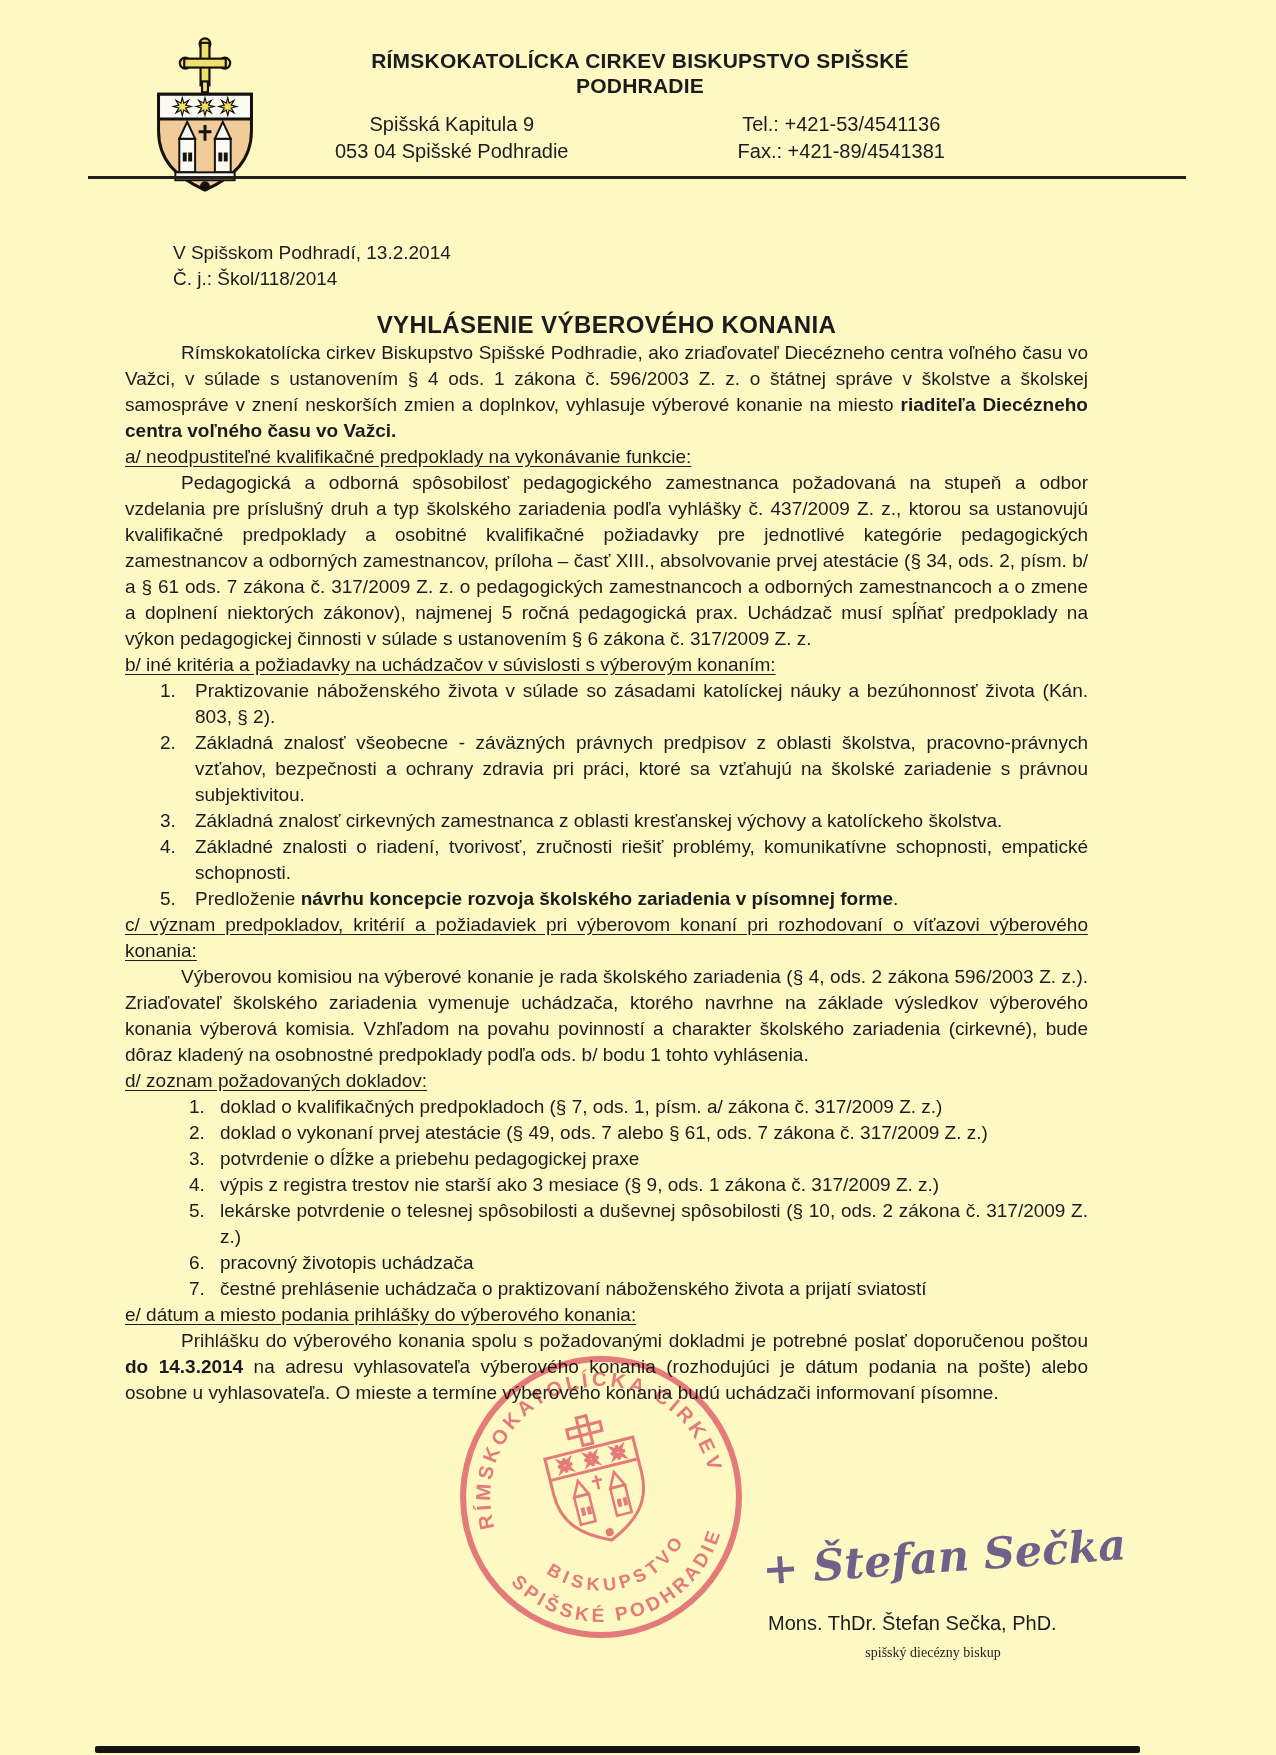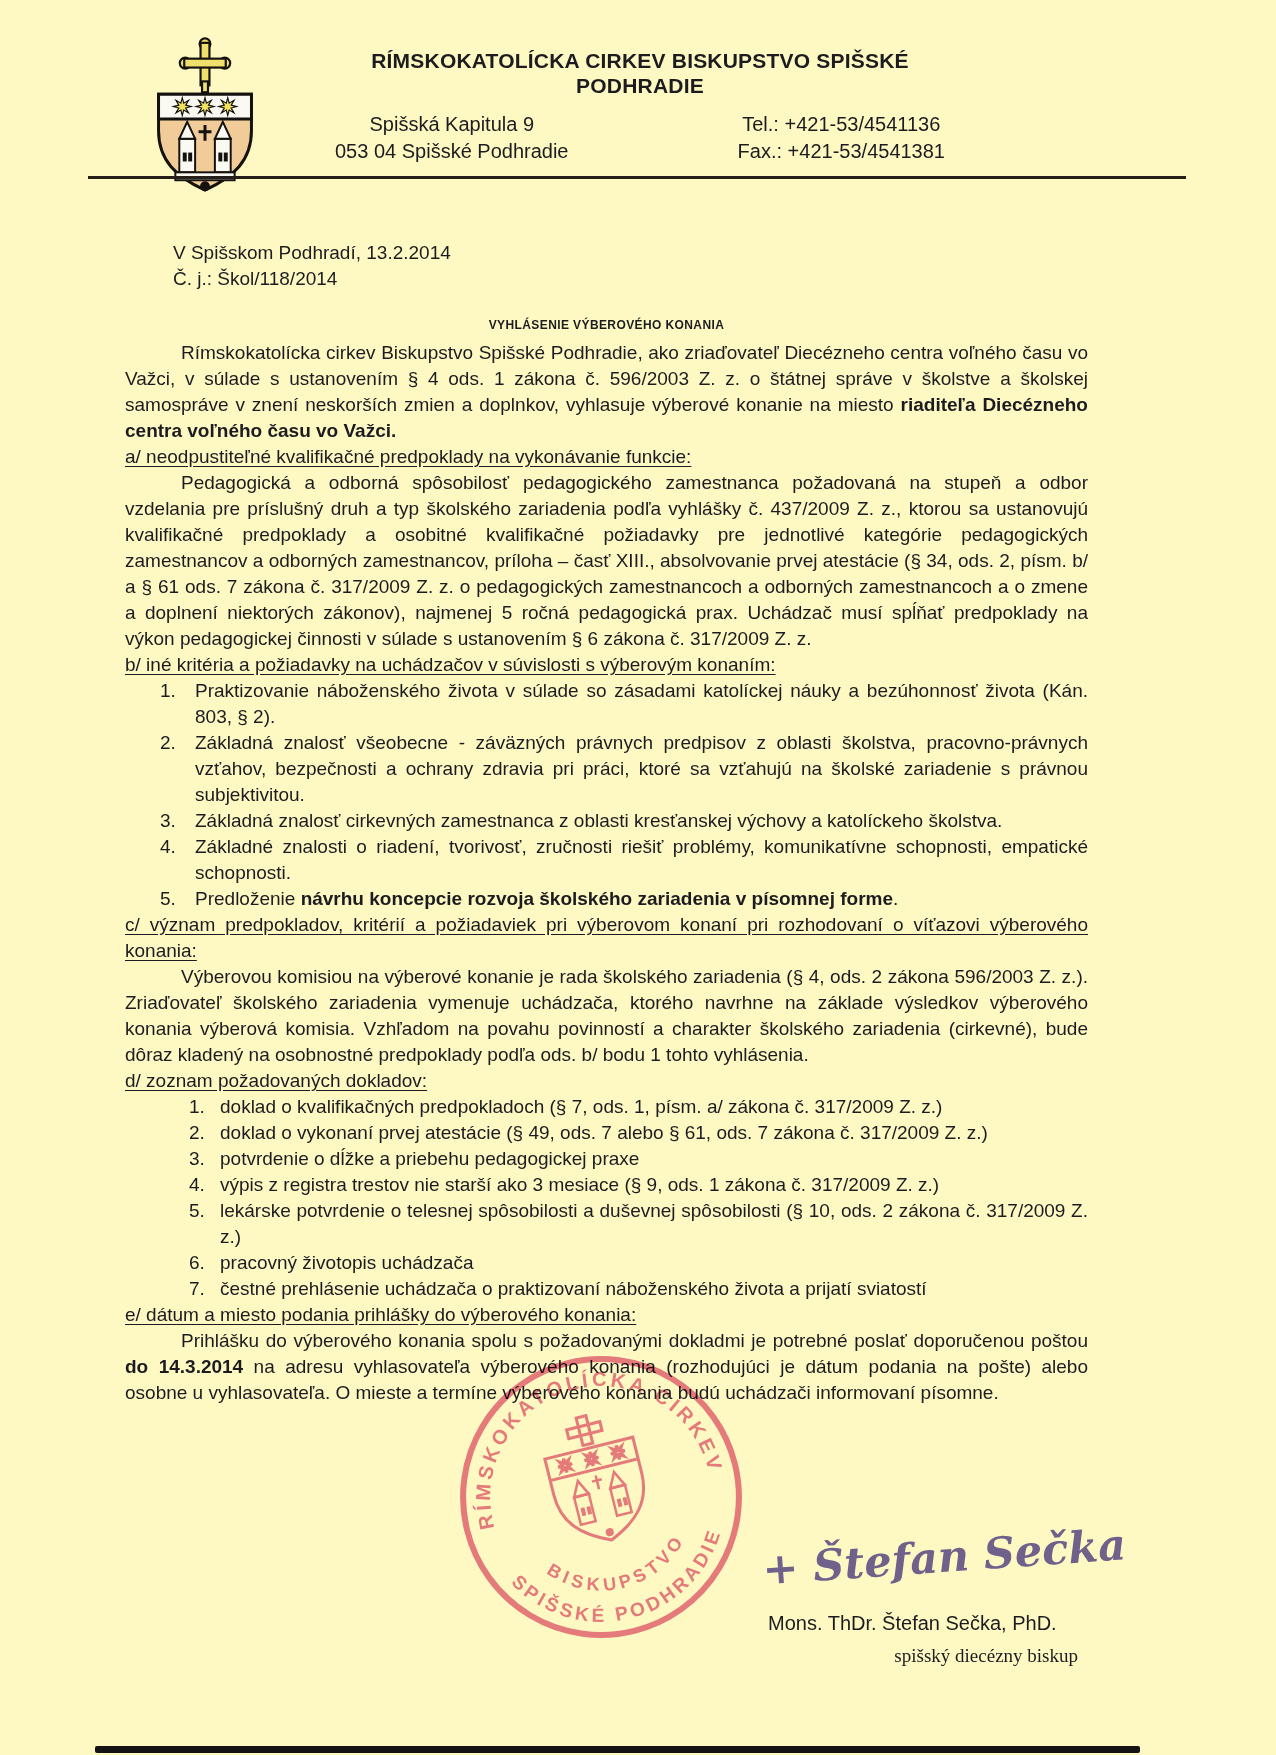--- a/index.html
+++ b/index.html
@@ -12,40 +12,40 @@
   .logo{position:absolute;left:143px;top:30px;width:124px;height:170px;}
   .hdr{position:absolute;left:335px;top:48px;width:610px;}
   .org{font-weight:bold;font-size:21px;line-height:25px;text-align:center;letter-spacing:.2px;}
   .contact{display:flex;justify-content:space-between;margin-top:13px;font-size:20px;line-height:27px;}
   .contact .col{white-space:nowrap;text-align:center;}
   .rule{position:absolute;left:88px;top:176px;width:1098px;height:3px;background:#241f18;}
   
   .doc{position:absolute;left:125px;top:240px;width:963px;font-size:19px;line-height:26px;text-align:justify;}
   .doc p{margin:0;}
   .meta{margin-left:48px;text-align:left;}
-  .doc-title{margin-top:20px;margin-bottom:2px;text-align:center;font-weight:bold;font-size:12px;letter-spacing:.4px;}
+  .doc-title{margin-top:20px;margin-bottom:2px;text-align:center;font-weight:bold;font-size:24px;letter-spacing:.4px;}
   .indent{text-indent:56px;}
   .mt{margin-top:4px;}
   .sec-h{margin-top:12px;text-align:justify;text-decoration:underline;text-underline-offset:3px;}
   .bb{font-weight:bold;}
   ol.doc-list{list-style:none;margin:0;padding:0 0 0 70px;counter-reset:li;text-align:justify;}
   ol.doc-list.wide{padding-left:95px;}
   ol.doc-list li{position:relative;counter-increment:li;}
   ol.doc-list li::before{content:counter(li) ".";position:absolute;left:-35px;}
   ol.doc-list.wide li::before{left:-31px;}
   
   .stamp{position:absolute;left:450px;top:1346px;width:302px;height:302px;
          opacity:.82;mix-blend-mode:multiply;transform:rotate(-14deg);}
   .sig-script{position:absolute;left:762px;top:1532px;width:360px;
     font-family:"DejaVu Serif",serif;font-style:italic;font-weight:bold;
     font-size:43px;color:#6f63b5;transform:rotate(-4deg);white-space:nowrap;
     mix-blend-mode:multiply;}
   .sig-name{position:absolute;left:768px;top:1612px;font-size:20px;white-space:nowrap;}
-  .sig-role{position:absolute;left:788px;top:1645px;width:290px;text-align:right;
-    font-family:"Liberation Serif",serif;font-size:19px;}
+  .sig-role{position:absolute;left:788px;top:1645px;width:290px;text-align:center;
+    font-family:"Liberation Serif",serif;font-size:14px;}
   .scan-bar{position:absolute;left:95px;top:1746px;width:1045px;height:7px;background:#141414;border-radius:2px;}
 </style>
 </head>
 <body>
 
 <div class="page">
 
   <svg class="logo" viewBox="0 0 120 172" aria-hidden="true">
     <g fill="#efe06e" stroke="#15120e" stroke-width="2.2">
       <circle cx="60" cy="14" r="5.5"></circle>
@@ -83,21 +83,21 @@
 
   <div class="hdr">
     <div class="org">RÍMSKOKATOLÍCKA CIRKEV BISKUPSTVO SPIŠSKÉ PODHRADIE</div>
     <div class="contact">
       <div class="col">
         <div>Spišská Kapitula 9</div>
         <div>053 04  Spišské Podhradie</div>
       </div>
       <div class="col">
         <div>Tel.: +421-53/4541136</div>
-        <div>Fax.: +421-53/4541381</div>
+        <div>Fax.: +421-89/4541381</div>
       </div>
     </div>
   </div>
 
   <div class="rule"></div>
 
   <div class="doc">
 
     <div class="meta">
       <div>V Spišskom Podhradí, 13.2.2014</div>

